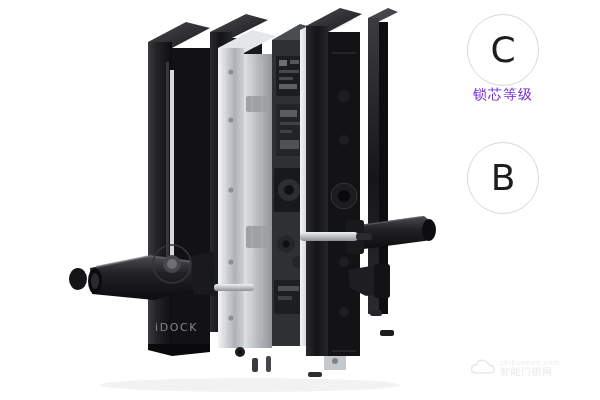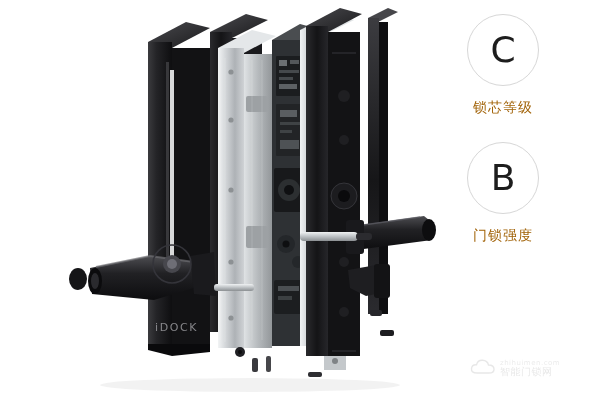--- a/index.html
+++ b/index.html
@@ -47,24 +47,23 @@
     box-sizing: border-box;
   }
   .badge-grade {
     font-size: 36px;
     line-height: 1;
     color: #1d1d1d;
     font-weight: 400;
     font-family: "DejaVu Sans", "Liberation Sans", sans-serif;
   }
   .badge-label {
-    margin-top: 13px;
     font-size: 14px;
     letter-spacing: 1px;
-    color: #a16207;
+    color: #6d28d9;
     font-family: "DejaVu Sans", "Liberation Sans", sans-serif;
     white-space: nowrap;
   }
   #spec-badge-core { left: 438px; top: 14px; }
   #spec-badge-strength { left: 438px; top: 142px; }
 
   
   #watermark {
     position: absolute;
     left: 470px;
@@ -321,21 +320,20 @@
     <div class="badge-circle">
       <span class="badge-grade">C</span>
     </div>
     <div class="badge-label">锁芯等级</div>
   </div>
 
   <div class="spec-badge" id="spec-badge-strength">
     <div class="badge-circle">
       <span class="badge-grade">B</span>
     </div>
-    <div class="badge-label">门锁强度</div>
   </div>
 
   <div id="watermark">
     <span>
       <svg width="26" height="18" viewBox="0 0 26 18" xmlns="http://www.w3.org/2000/svg">
         <path d="M7 15 Q1 15 1.5 10.5 Q2 6.5 6.5 6.8 Q7.5 2 12.5 2.2 Q17.5 2.4 18.5 7
                  Q24 7 24 11.2 Q24 15 19 15 Z" fill="none" stroke="#8d8d8d" stroke-width="1.4"></path>
       </svg>
     </span>
     <span class="wm-text">

